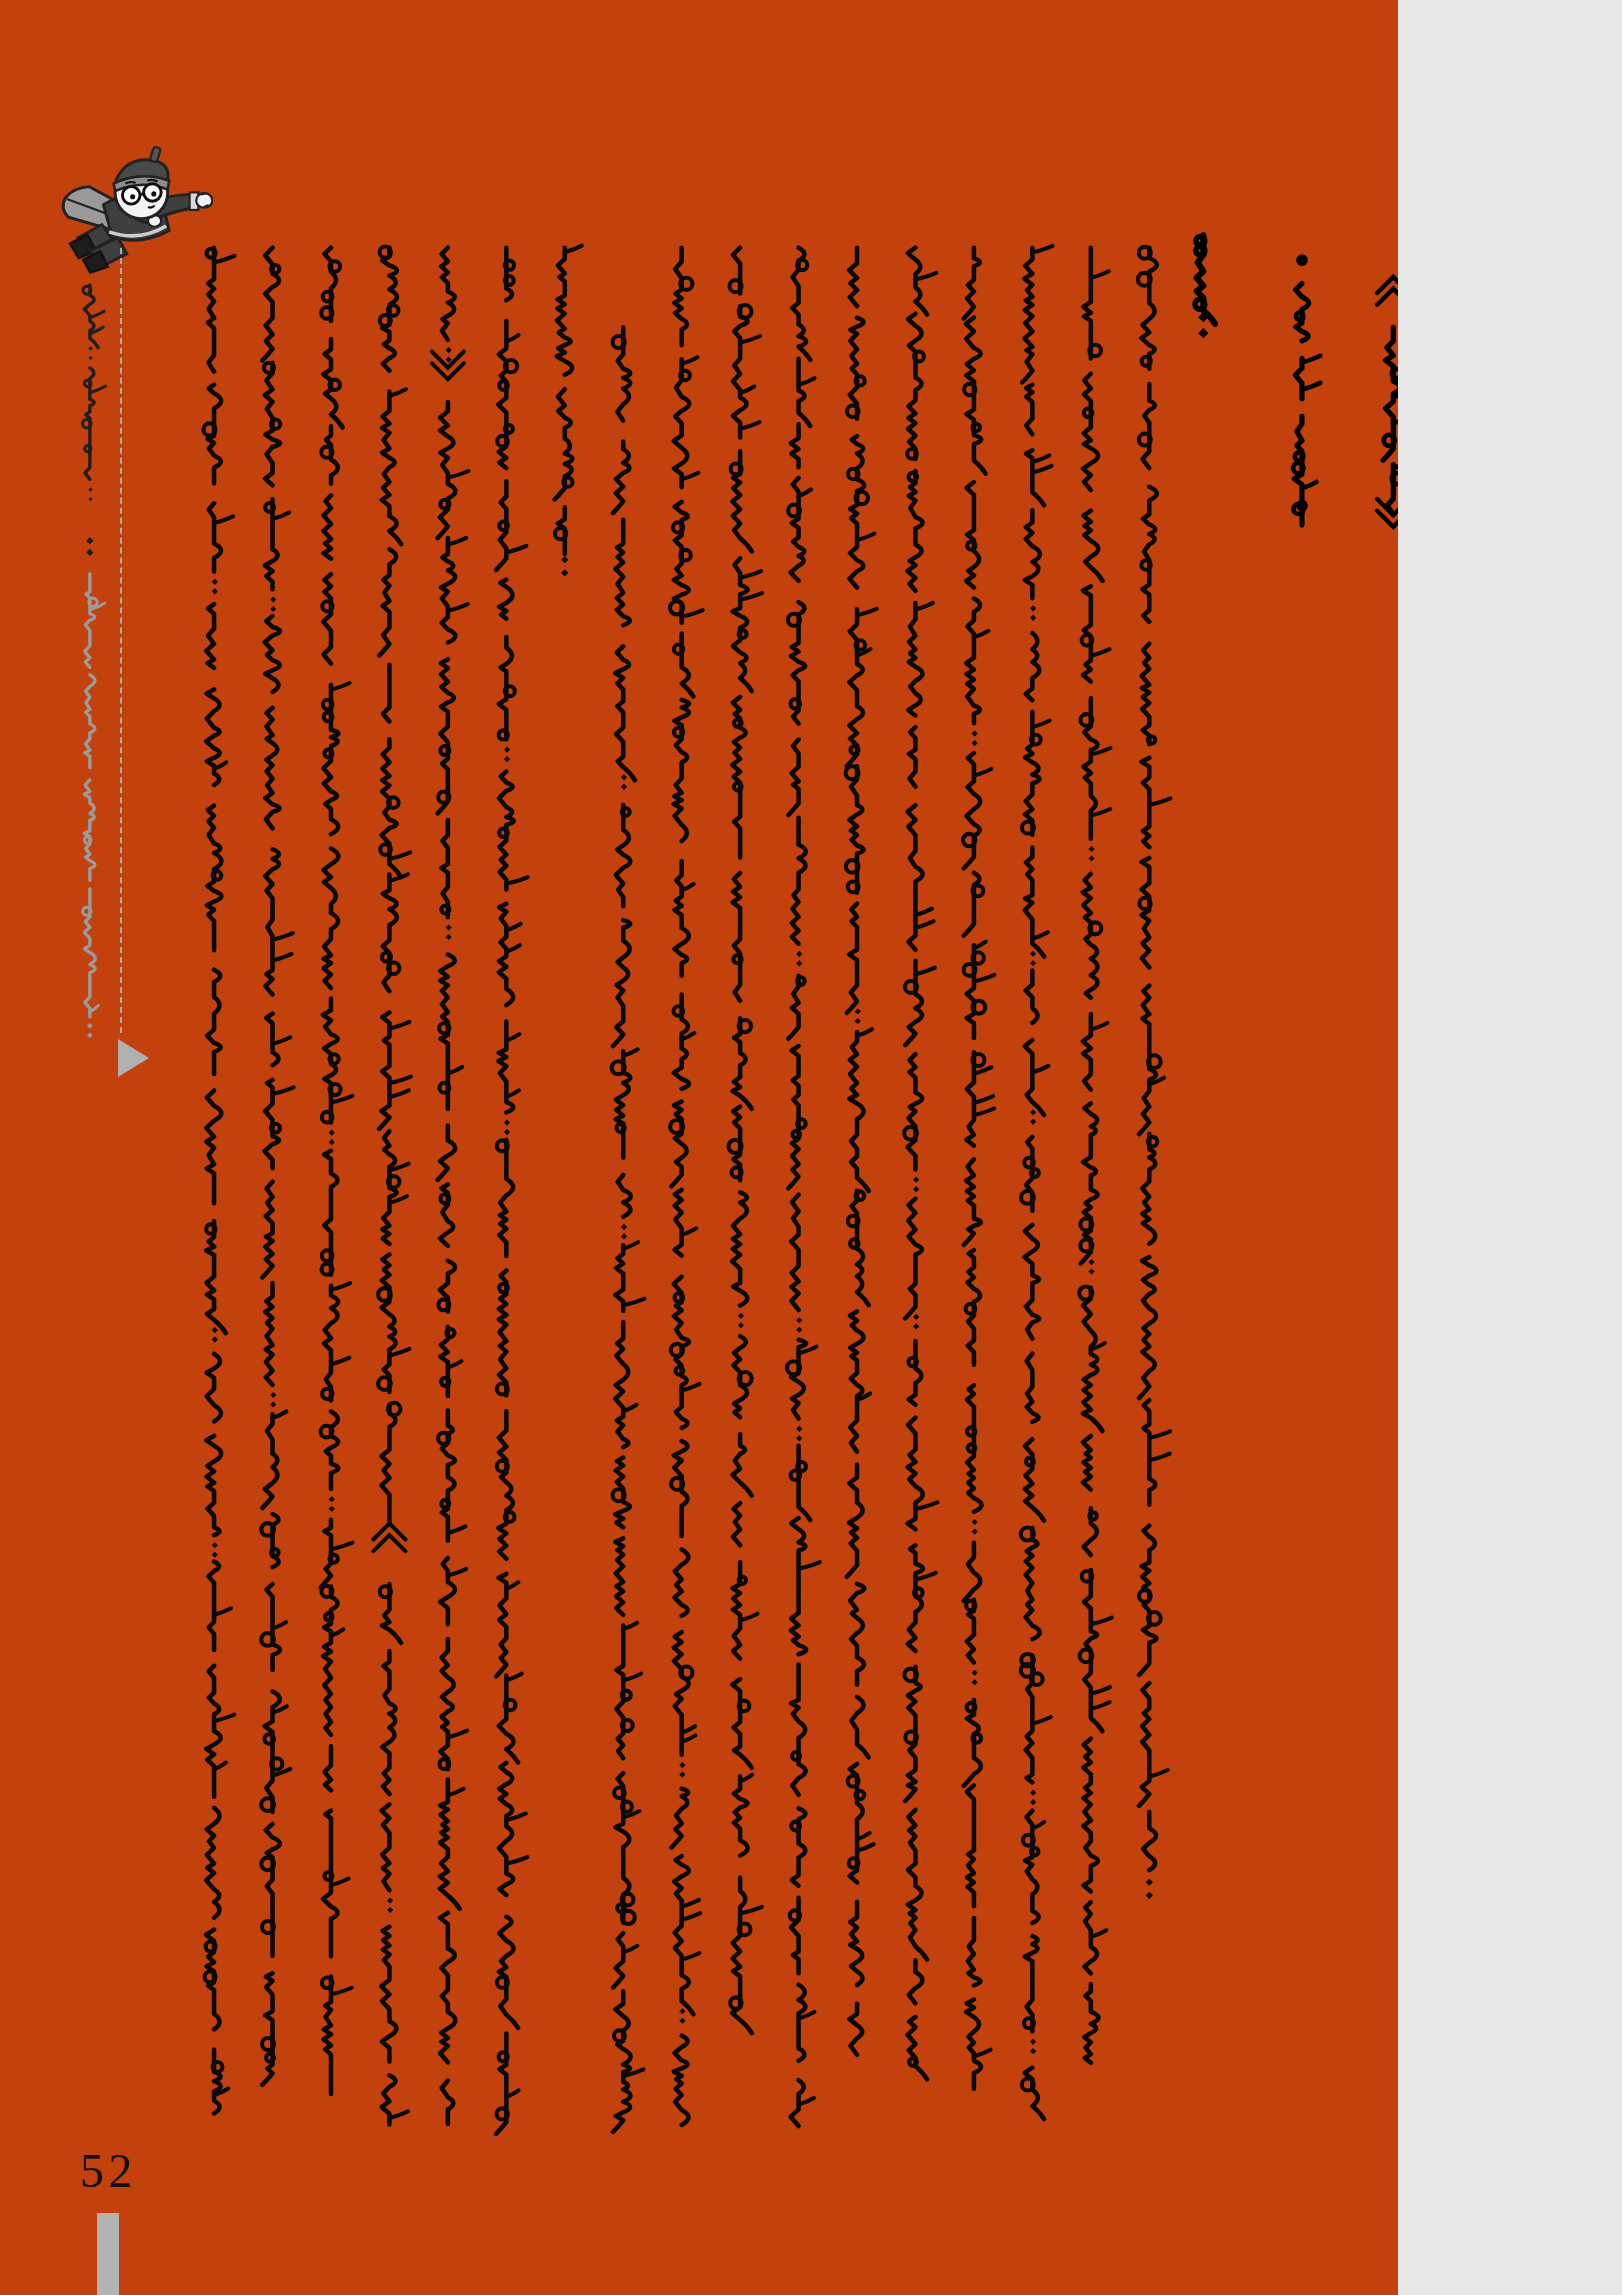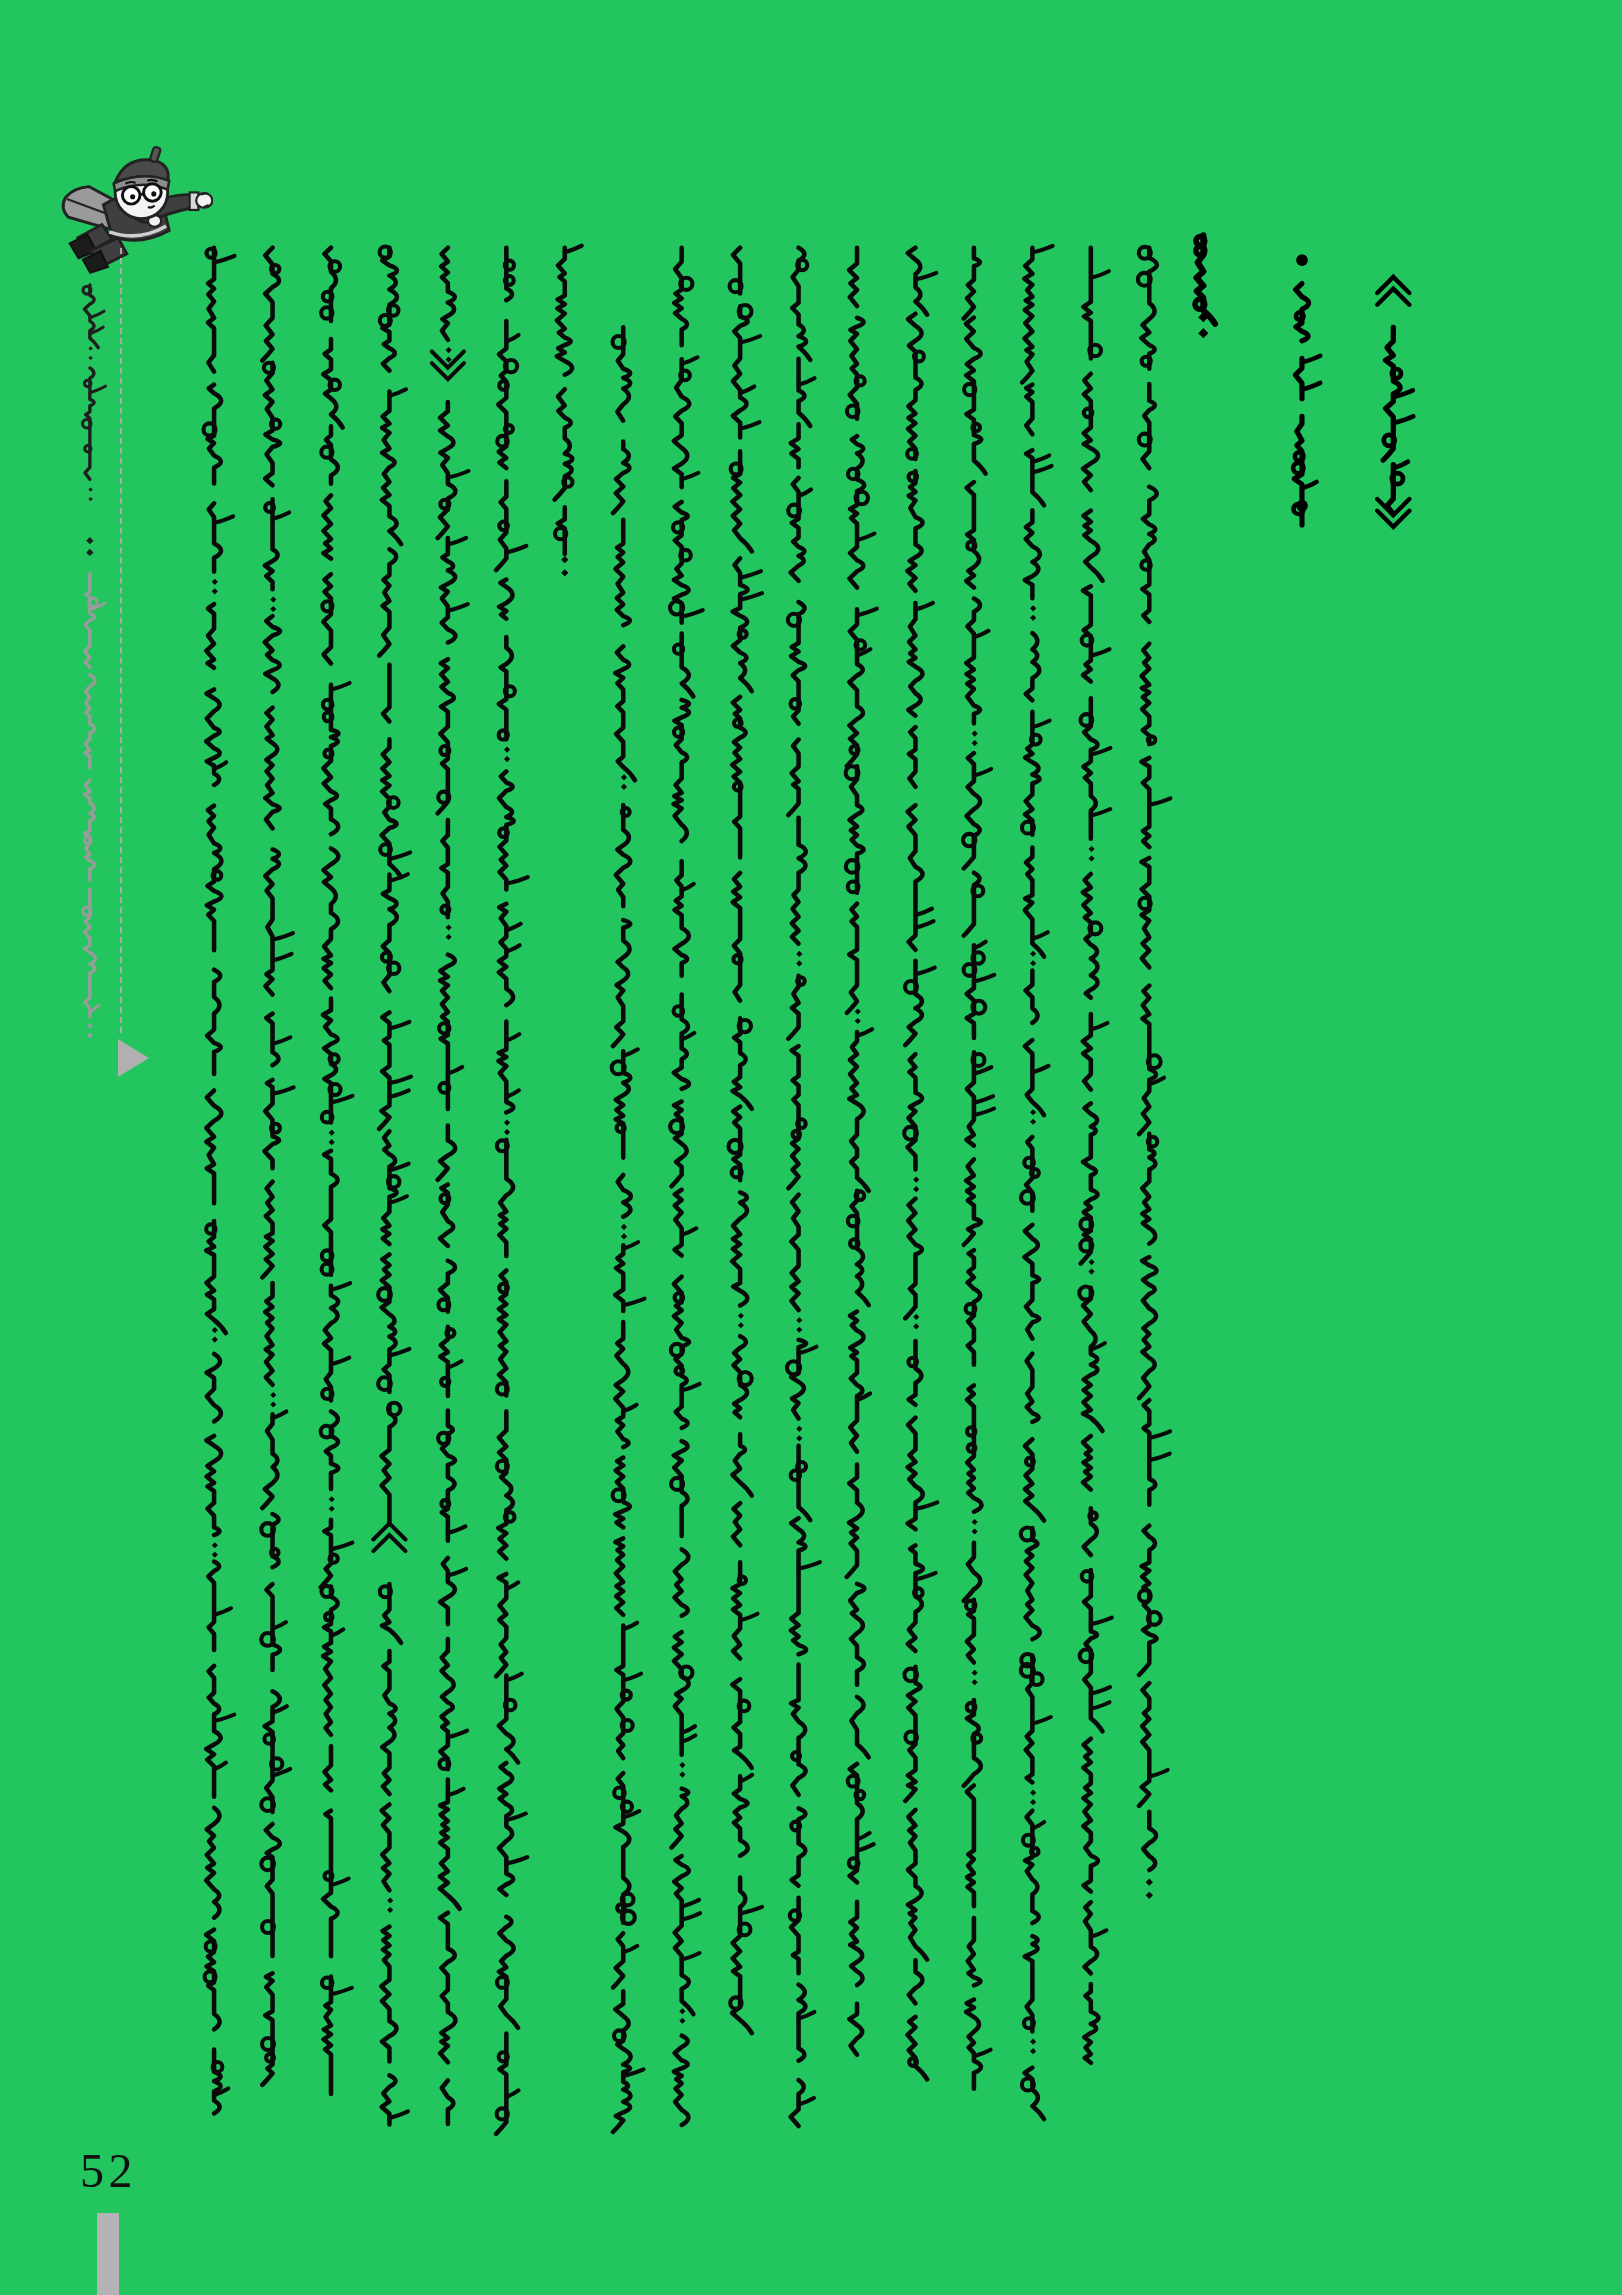--- a/index.html
+++ b/index.html
@@ -1,19 +1,19 @@
 <!DOCTYPE html>
 <html style="font-size:11.7px"><head>
 <meta charset="utf-8">
 <style>
   html,body{margin:0;padding:0;background:#e8e8e8;}
   .page{
     position:relative;
-    width:1622px;height:2295px;
-    background:#22c55e;
+    width:1398px;height:2295px;
+    background:#c2410c;
     overflow:hidden;
     font-family:"Liberation Serif", serif;
   }
   .script-layer{position:absolute;left:0;top:0;}
   .dashed-rule{
     position:absolute;left:120px;top:248px;height:785px;width:0;
     border-left:2.9px dashed #ababab;
   }
   .arrow-marker{
     position:absolute;left:118px;top:1039px;width:0;height:0;

